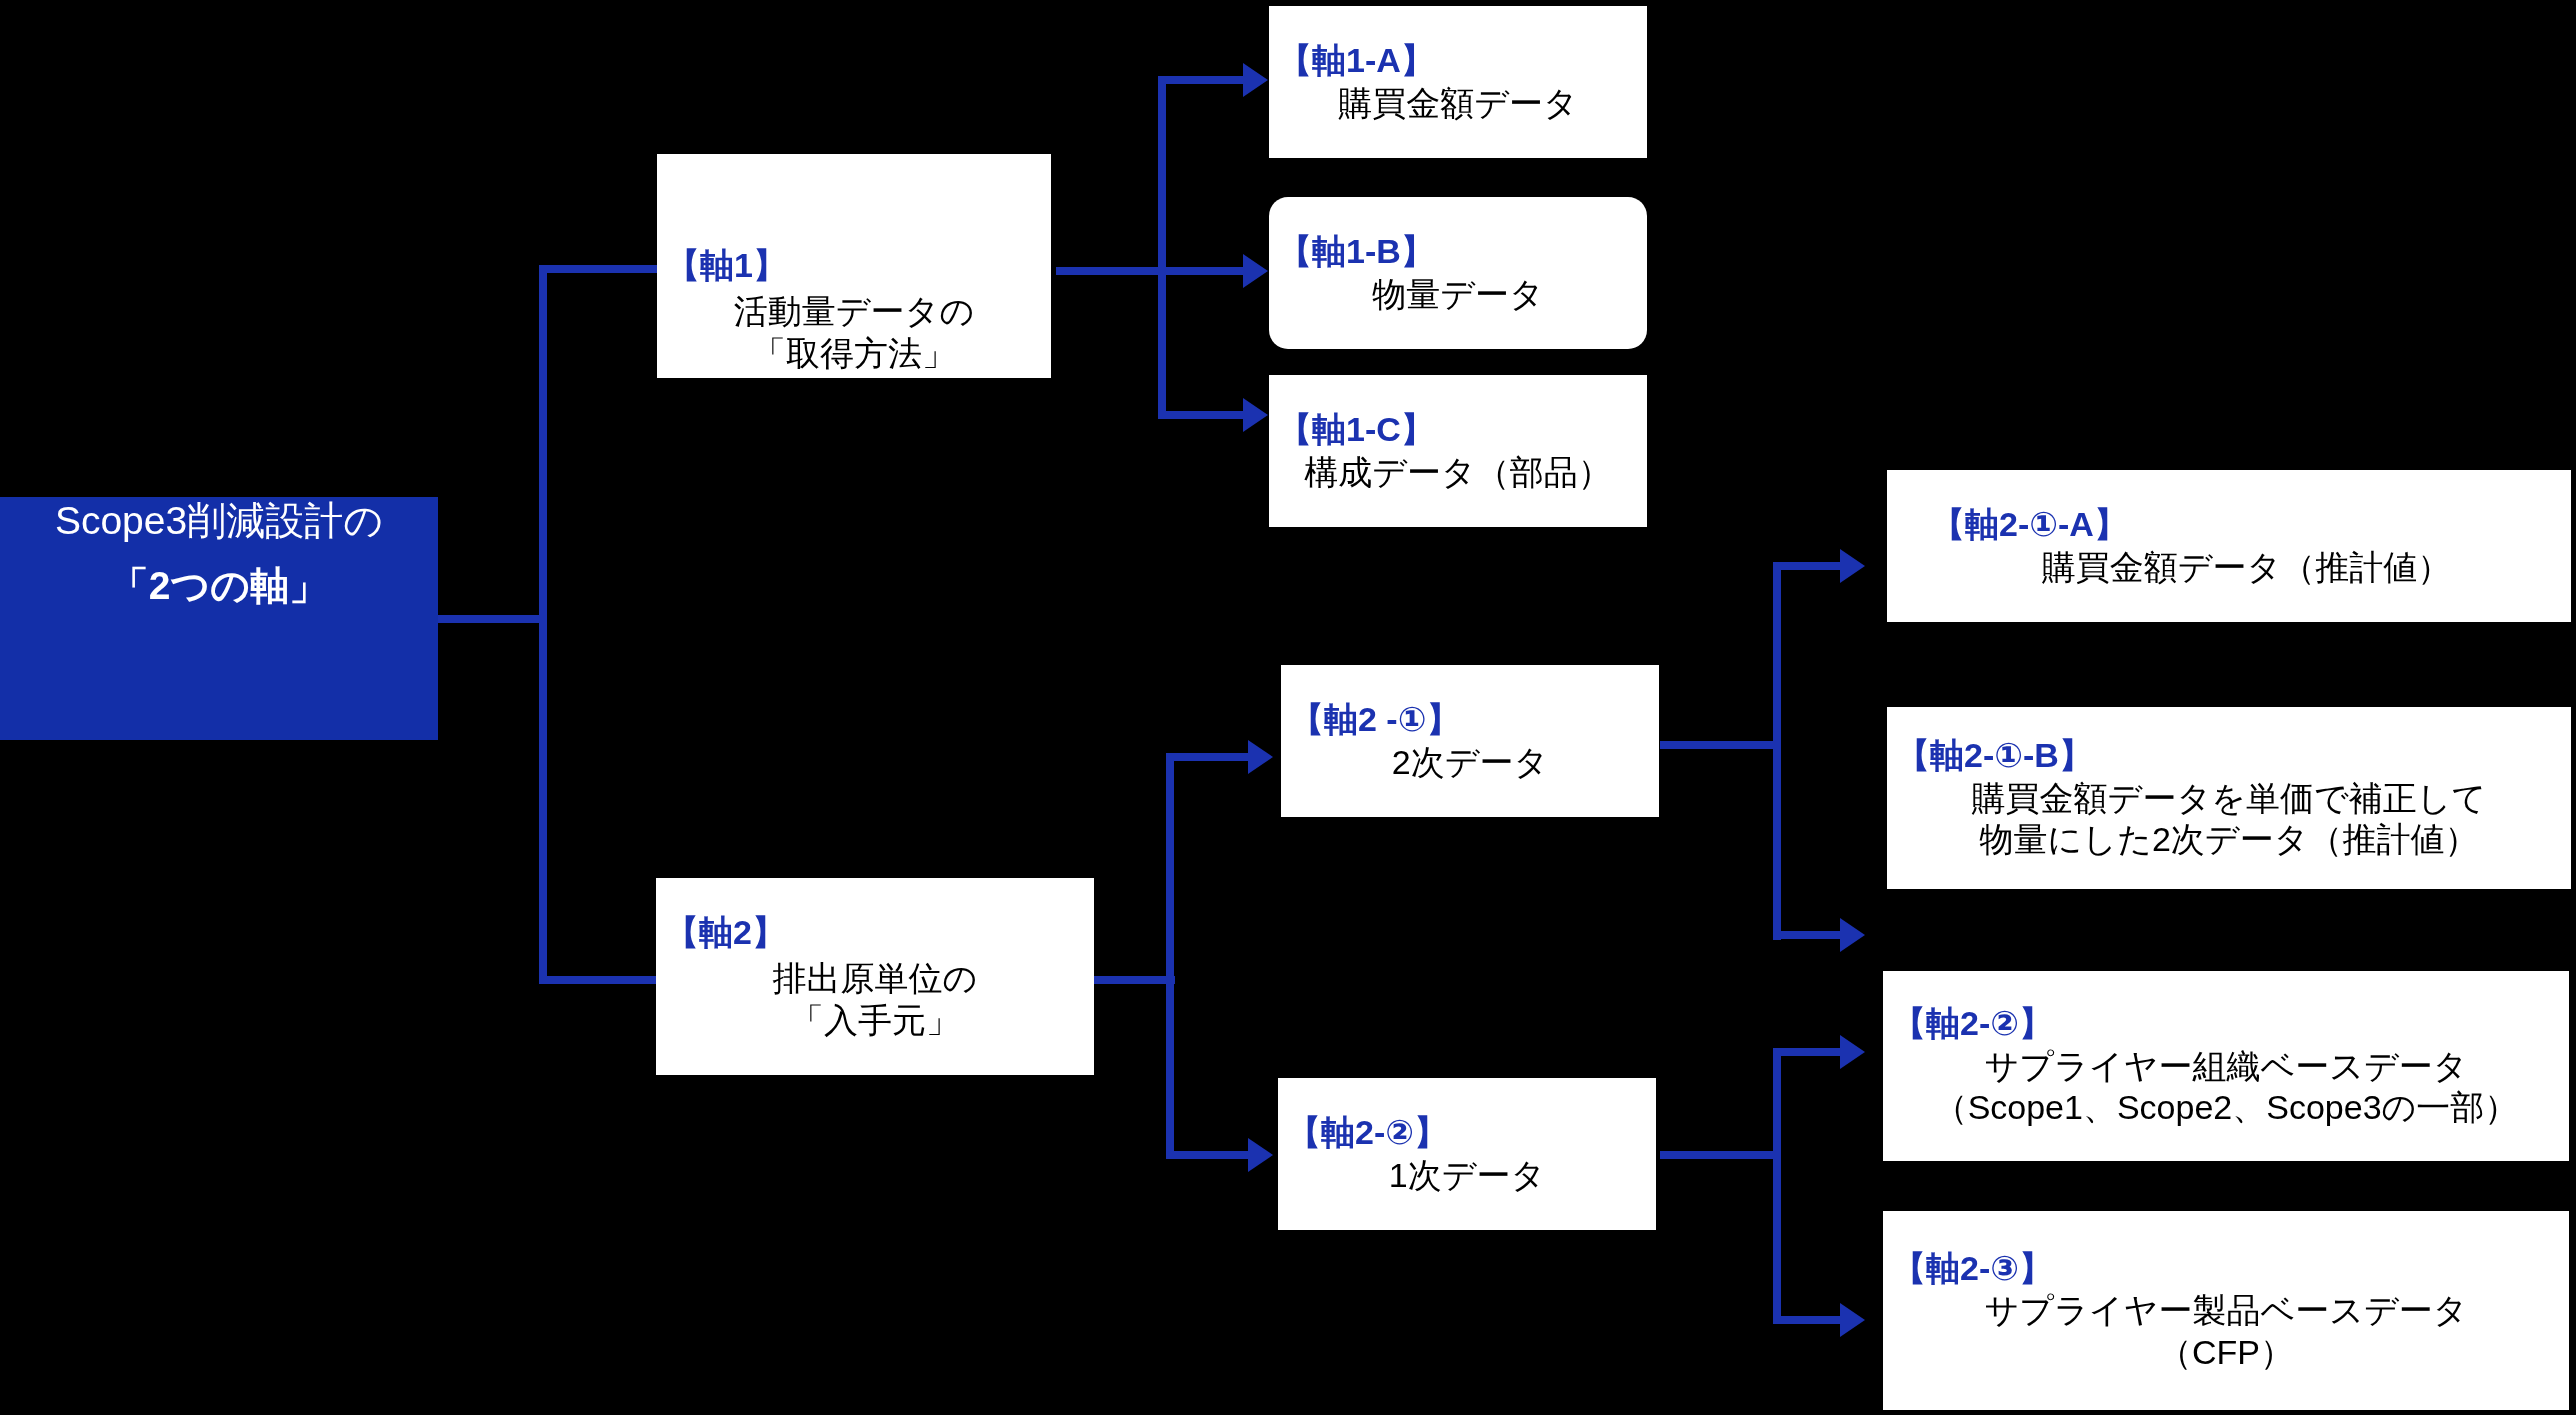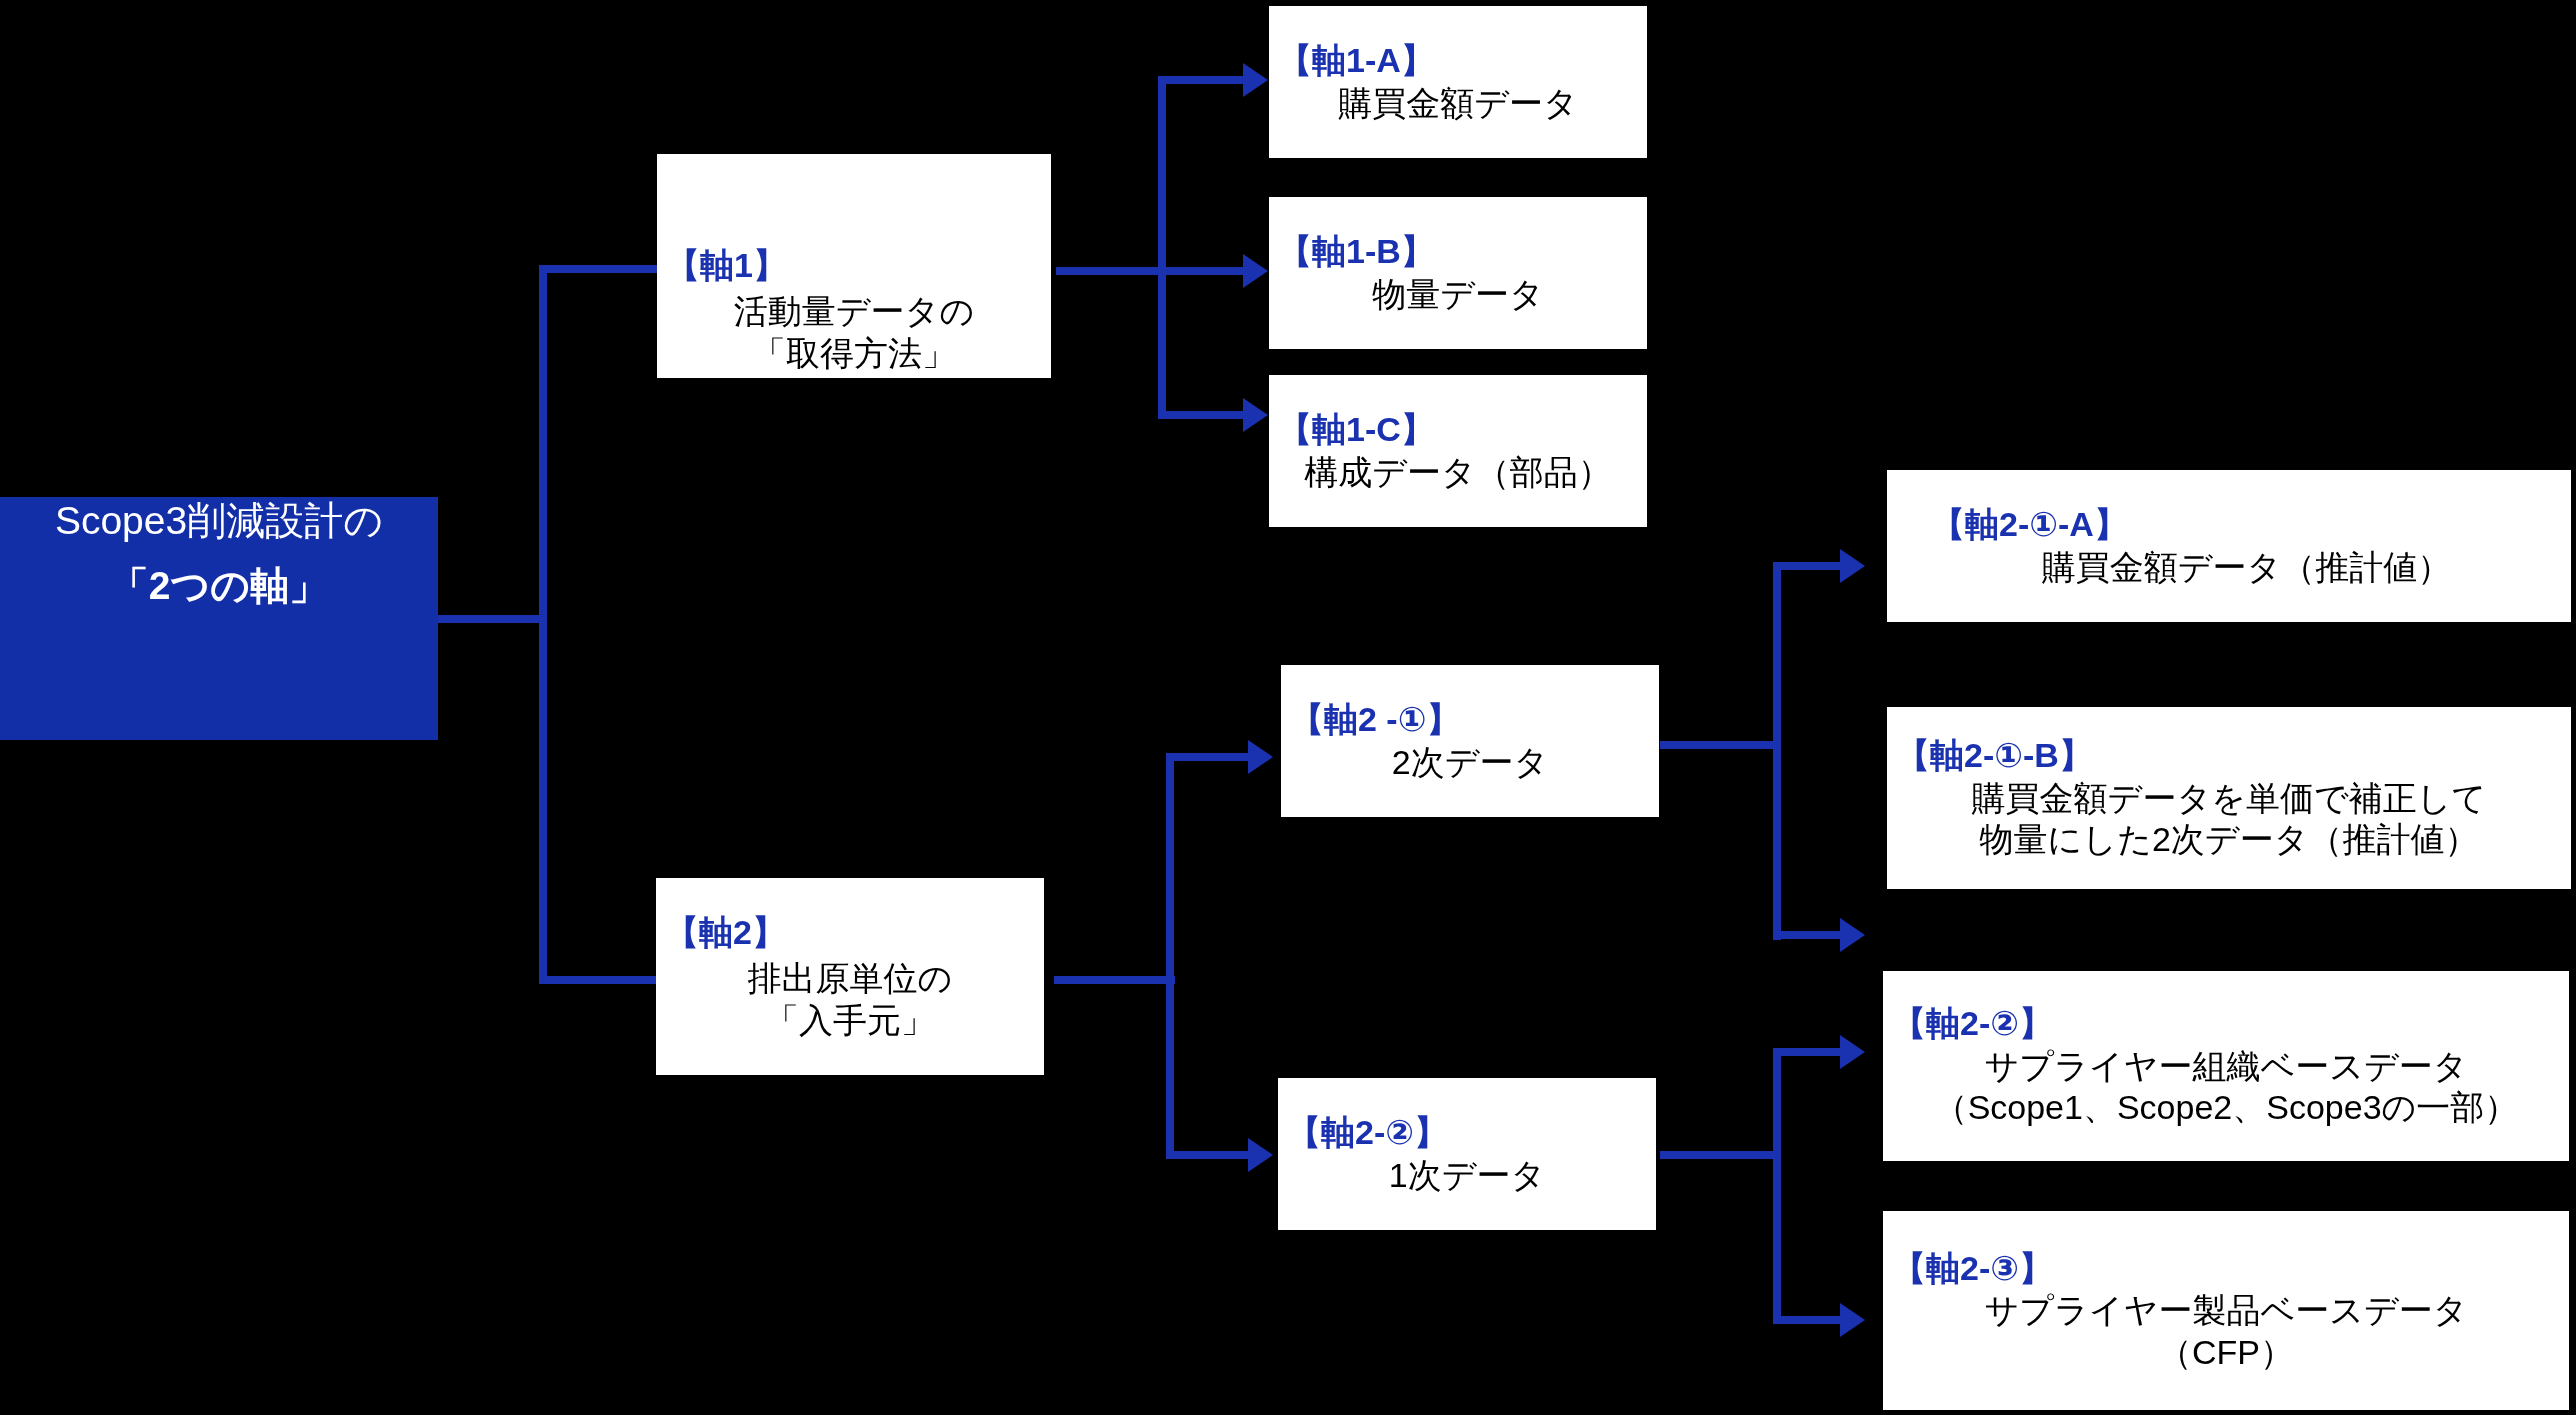--- a/index.html
+++ b/index.html
@@ -111,31 +111,31 @@
     <div class="tag">【軸1】</div>
     <div class="body">活動量データの</div>
     <div class="body" style="margin-top:0;">「取得方法」</div>
   </div>
 
   <div class="box tight" style="left:1269px;top:6.3px;width:378px;height:152px;">
     <div class="tag">【軸1-A】</div>
     <div class="body">購買金額データ</div>
   </div>
 
-  <div class="box tight" style="left:1269px;top:197px;width:378px;height:152px;">
+  <div class="box tight" style="left:1269px;top:197px;width:378px;height:152px;border-radius:19px;">
     <div class="tag">【軸1-B】</div>
     <div class="body">物量データ</div>
   </div>
 
   <div class="box tight" style="left:1269px;top:375px;width:378px;height:152px;">
     <div class="tag">【軸1-C】</div>
     <div class="body">構成データ（部品）</div>
   </div>
 
-  <div class="box" style="left:656px;top:878px;width:388px;height:197px;">
+  <div class="box" style="left:656px;top:878px;width:438px;height:197px;">
     <div class="tag">【軸2】</div>
     <div class="body">排出原単位の</div>
     <div class="body" style="margin-top:0;">「入手元」</div>
   </div>
 
   <div class="box tight" style="left:1281px;top:665px;width:378px;height:152px;">
     <div class="tag">【軸2 -①】</div>
     <div class="body">2次データ</div>
   </div>
 

